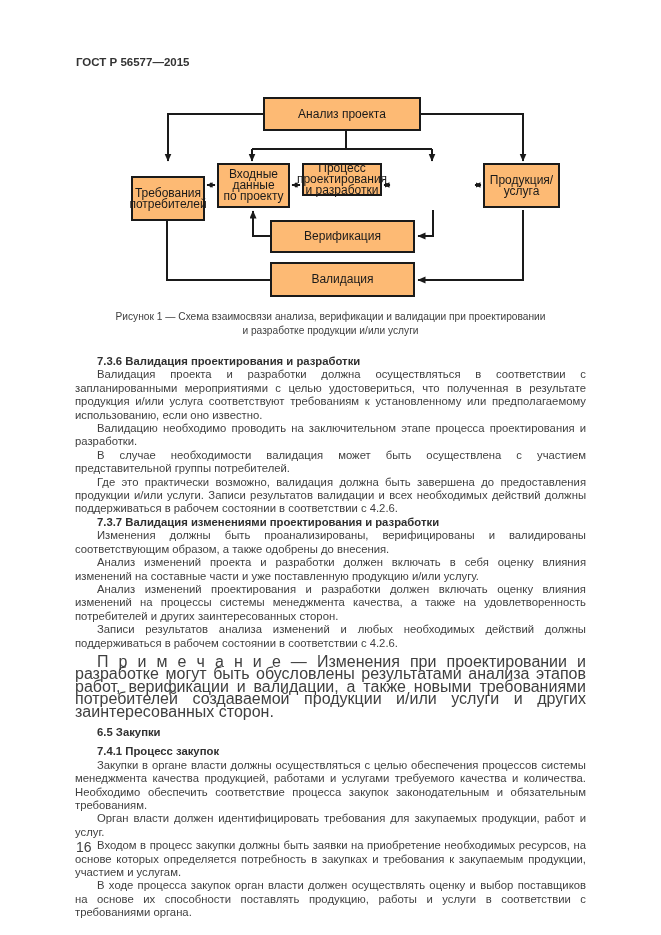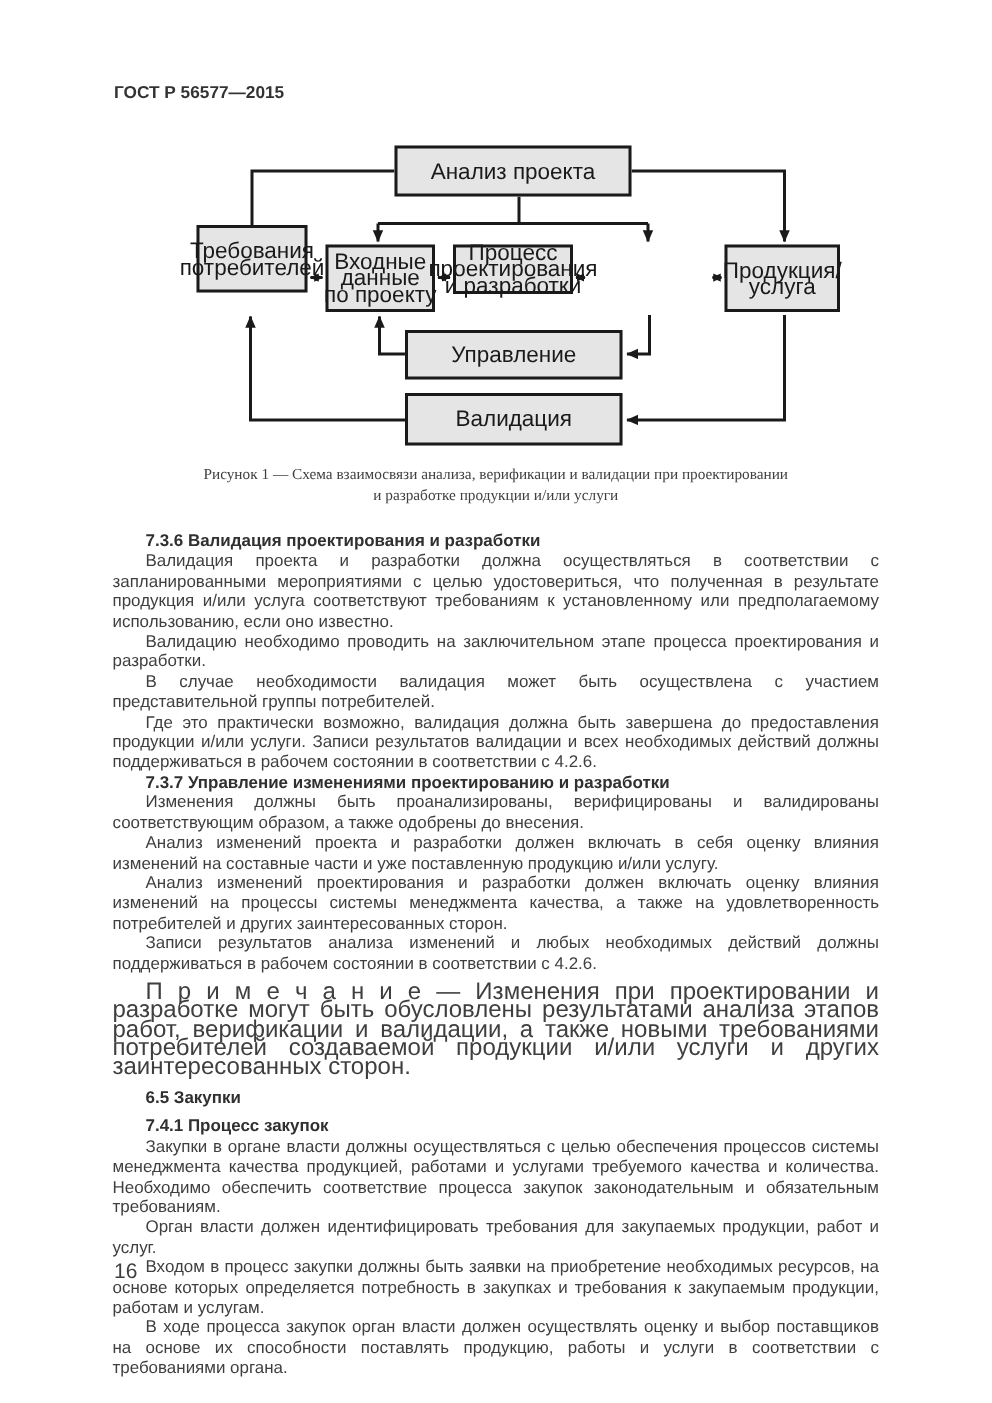--- a/index.html
+++ b/index.html
@@ -8,29 +8,29 @@
     font-family:"Liberation Sans", sans-serif; color:#3f3f3f;
   }
   .doc-header {
     position:absolute; left:76px; top:56px;
     font-size:11.5px; font-weight:bold; color:#333;text-align:center;
   }
   
   .diagram { position:absolute; left:0; top:0; width:661px; height:305px; }
   .diagram svg { position:absolute; left:0; top:0; }
   .dbox {
-    position:absolute; border:2px solid #1a1a1a; background:#e5e5e5;
+    position:absolute; border:2px solid #1a1a1a; background:#fdba74;
     display:flex; flex-direction:column; align-items:center; justify-content:center;
-    text-align:center; font-size:15px; line-height:11px; color:#1a1a1a;
+    text-align:center; font-size:12px; line-height:11px; color:#1a1a1a;
     box-sizing:border-box;
   }
   .dbox span { display:block; white-space:nowrap; }
   .fig-caption {
     position:absolute; left:75px; top:310px; width:511px;
-    text-align:center; font-size:10.2px; line-height:13.5px; color:#3f3f3f;font-family:Liberation Serif, serif;
+    text-align:center; font-size:10.2px; line-height:13.5px; color:#3f3f3f;
   }
   .fig-caption span { display:block; }
   
   .textcol {
     position:absolute; left:75px; top:355px; width:511px;
     font-size:11.3px; line-height:13.4px; text-align:justify;
   }
   .textcol p, .textcol h4 { margin:0; text-indent:22px; font-weight:normal; }
   .textcol h4 { font-weight:bold; color:#303030; font-size:11.3px; }
   .h74  { margin-top:8px !important; margin-bottom:6px !important; }
@@ -75,21 +75,21 @@
         <path d="M433,210 V236 H418" marker-end="url(#arrBig)"></path>
         <path d="M523,210 V280 H418" marker-end="url(#arrBig)"></path>
         <path d="M270,280 H167 V211" marker-end="url(#arrBig)"></path>
       </g>
     </svg>
 
     <div class="dbox" style="left:263px;top:97px;width:158px;height:34px">
       <span>Анализ проекта</span>
     </div>
 
-    <div class="dbox" style="left:131px;top:150px;width:74px;height:45px">
+    <div class="dbox" style="left:131px;top:176px;width:74px;height:45px">
       <span>Требования</span>
       <span>потребителей</span>
     </div>
 
     <div class="dbox" style="left:217px;top:163px;width:73px;height:45px">
       <span>Входные</span>
       <span>данные</span>
       <span>по проекту</span>
     </div>
 
@@ -99,48 +99,48 @@
       <span>и разработки</span>
     </div>
 
 
     <div class="dbox" style="left:483px;top:163px;width:77px;height:45px">
       <span>Продукция/</span>
       <span>услуга</span>
     </div>
 
     <div class="dbox" style="left:270px;top:220px;width:145px;height:33px">
-      <span>Управление</span>
+      <span>Верификация</span>
     </div>
 
     <div class="dbox" style="left:270px;top:262px;width:145px;height:35px">
       <span>Валидация</span>
     </div>
   </div>
 
   <div class="fig-caption">
     <span>Рисунок 1 — Схема взаимосвязи анализа, верификации и валидации при проектировании</span>
     <span>и разработке продукции и/или услуги</span>
   </div>
 
   <div class="textcol">
     <h4>7.3.6 Валидация проектирования и разработки</h4>
     <p>Валидация проекта и разработки должна осуществляться в соответствии с запланированными мероприятиями с целью удостовериться, что полученная в результате продукция и/или услуга соответствуют требованиям к установленному или предполагаемому использованию, если оно известно.</p>
     <p>Валидацию необходимо проводить на заключительном этапе процесса проектирования и разработки.</p>
     <p>В случае необходимости валидация может быть осуществлена с участием представительной группы потребителей.</p>
     <p>Где это практически возможно, валидация должна быть завершена до предоставления продукции и/или услуги. Записи результатов валидации и всех необходимых действий должны поддерживаться в рабочем состоянии в соответствии с 4.2.6.</p>
-    <h4>7.3.7 Управление изменениями проектированию и разработки</h4>
+    <h4>7.3.7 Валидация изменениями проектирования и разработки</h4>
     <p>Изменения должны быть проанализированы, верифицированы и валидированы соответствующим образом, а также одобрены до внесения.</p>
     <p>Анализ изменений проекта и разработки должен включать в себя оценку влияния изменений на составные части и уже поставленную продукцию и/или услугу.</p>
     <p>Анализ изменений проектирования и разработки должен включать оценку влияния изменений на процессы системы менеджмента качества, а также на удовлетворенность потребителей и других заинтересованных сторон.</p>
     <p>Записи результатов анализа изменений и любых необходимых действий должны поддерживаться в рабочем состоянии в соответствии с 4.2.6.</p>
     <p class="note">П р и м е ч а н и е — Изменения при проектировании и разработке могут быть обусловлены результатами анализа этапов работ, верификации и валидации, а также новыми требованиями потребителей создаваемой продукции и/или услуги и других заинтересованных сторон.</p>
     <h4 class="h74">6.5 Закупки</h4>
     <h4 class="h741">7.4.1 Процесс закупок</h4>
     <p>Закупки в органе власти должны осуществляться с целью обеспечения процессов системы менеджмента качества продукцией, работами и услугами требуемого качества и количества. Необходимо обеспечить соответствие процесса закупок законодательным и обязательным требованиям.</p>
     <p>Орган власти должен идентифицировать требования для закупаемых продукции, работ и услуг.</p>
-    <p>Входом в процесс закупки должны быть заявки на приобретение необходимых ресурсов, на основе которых определяется потребность в закупках и требования к закупаемым продукции, работам и услугам.</p>
+    <p>Входом в процесс закупки должны быть заявки на приобретение необходимых ресурсов, на основе которых определяется потребность в закупках и требования к закупаемым продукции, участием и услугам.</p>
     <p>В ходе процесса закупок орган власти должен осуществлять оценку и выбор поставщиков на основе их способности поставлять продукцию, работы и услуги в соответствии с требованиями органа.</p>
   </div>
 
   <div class="page-number">16</div>
 
 </div>
 
 </body></html>

